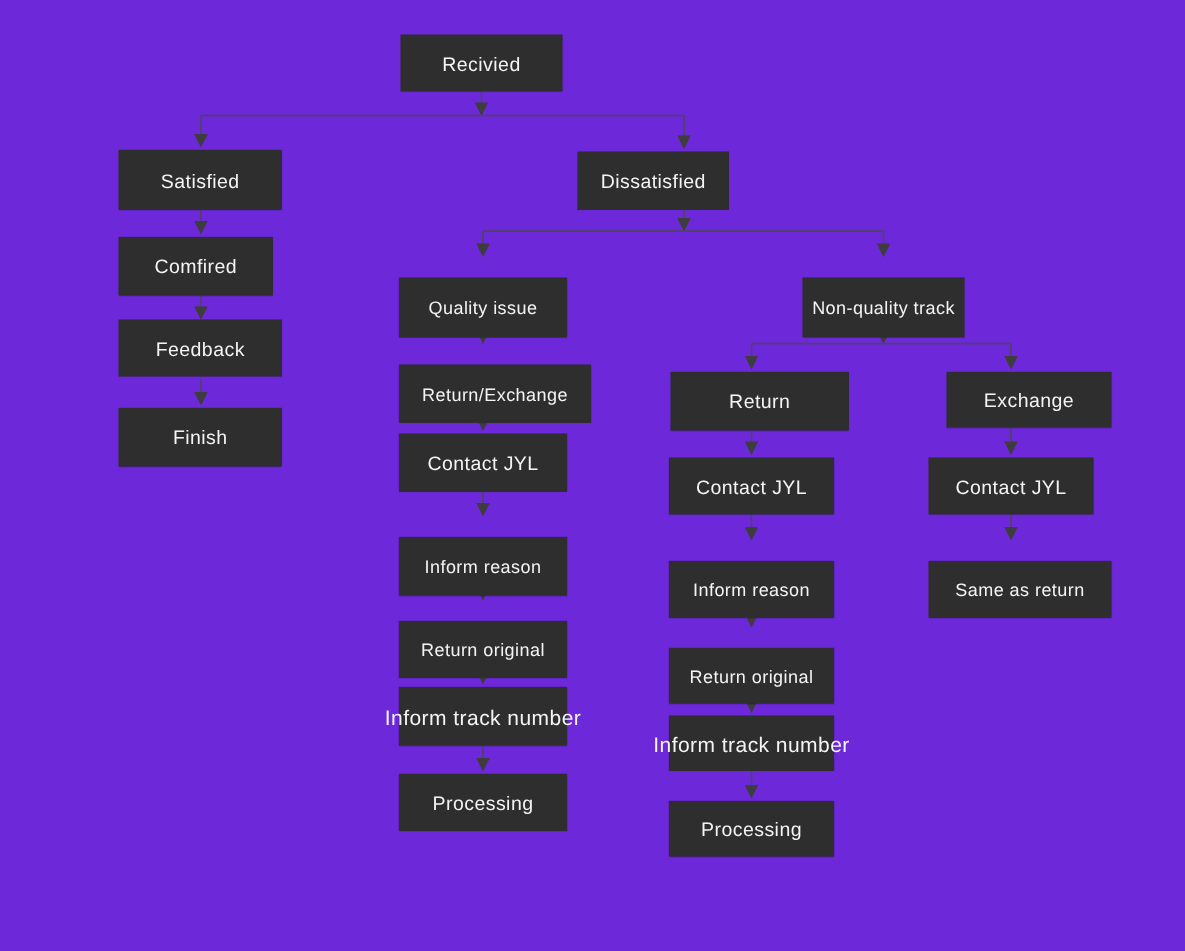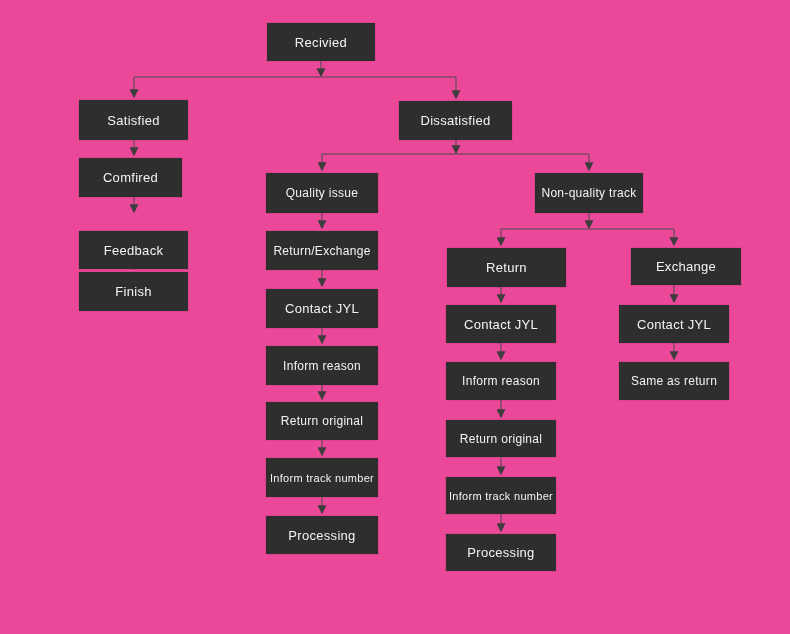--- a/index.html
+++ b/index.html
@@ -5,21 +5,21 @@
   html, body {
     margin: 0;
     padding: 0;
     background: #ffffff;
     font-family: "Liberation Sans", sans-serif;
   }
   #canvas {
     position: relative;
     width: 790px;
     height: 634px;
-    background: #ec4899;
+    background: #6d28d9;
     overflow: hidden;
   }
   #connectors {
     position: absolute;
     left: 0;
     top: 0;
     width: 790px;
     height: 634px;
     pointer-events: none;
   }
@@ -30,22 +30,22 @@
     display: flex;
     align-items: center;
     justify-content: center;
     text-align: center;
     font-size: 13px;
     letter-spacing: 0.3px;
     box-sizing: border-box;
     white-space: nowrap;
     box-shadow: 0 0 1px rgba(0,0,0,0.4);
   }
-  .fs12 { font-size: 12px; }
-  .fs11 { font-size: 11px; }
+  .fs12 { font-size: 12px; margin-top: 12px; }
+  .fs11 { font-size: 14px; }
 </style>
 </head>
 <body>
 
 <div id="canvas">
 
   <svg id="connectors" viewBox="0 0 790 634" xmlns="http://www.w3.org/2000/svg">
     <defs>
       <marker id="ah" viewBox="0 0 10 10" refX="8.5" refY="5" markerWidth="10" markerHeight="9" markerUnits="userSpaceOnUse" orient="auto">
         <path d="M0,0 L10,5 L0,10 z" fill="#3d3d3d"></path>
@@ -87,39 +87,39 @@
 
       <line x1="674" y1="285" x2="674" y2="302" marker-end="url(#ah)"></line>
       <line x1="674" y1="343" x2="674" y2="359" marker-end="url(#ah)"></line>
     </g>
   </svg>
 
   <div class="node" style="left:267px;top:23px;width:108px;height:38px">Recivied</div>
 
   <div class="node" style="left:79px;top:100px;width:109px;height:40px">Satisfied</div>
   <div class="node" style="left:79px;top:158px;width:103px;height:39px">Comfired</div>
-  <div class="node" style="left:79px;top:231px;width:109px;height:38px">Feedback</div>
+  <div class="node" style="left:79px;top:213px;width:109px;height:38px">Feedback</div>
   <div class="node" style="left:79px;top:272px;width:109px;height:39px">Finish</div>
 
-  <div class="node" style="left:399px;top:101px;width:113px;height:39px">Dissatisfied</div>
+  <div class="node" style="left:385px;top:101px;width:101px;height:39px">Dissatisfied</div>
 
   <div class="node fs12" style="left:266px;top:173px;width:112px;height:40px">Quality issue</div>
-  <div class="node fs12" style="left:266px;top:231px;width:112px;height:39px">Return/Exchange</div>
+  <div class="node fs12" style="left:266px;top:231px;width:128px;height:39px">Return/Exchange</div>
   <div class="node" style="left:266px;top:289px;width:112px;height:39px">Contact JYL</div>
   <div class="node fs12" style="left:266px;top:346px;width:112px;height:39px">Inform reason</div>
   <div class="node fs12" style="left:266px;top:402px;width:112px;height:38px">Return original</div>
   <div class="node fs11" style="left:266px;top:458px;width:112px;height:39px">Inform track number</div>
   <div class="node" style="left:266px;top:516px;width:112px;height:38px">Processing</div>
 
   <div class="node fs12" style="left:535px;top:173px;width:108px;height:40px">Non-quality track</div>
 
   <div class="node" style="left:447px;top:248px;width:119px;height:39px">Return</div>
   <div class="node" style="left:446px;top:305px;width:110px;height:38px">Contact JYL</div>
   <div class="node fs12" style="left:446px;top:362px;width:110px;height:38px">Inform reason</div>
   <div class="node fs12" style="left:446px;top:420px;width:110px;height:37px">Return original</div>
   <div class="node fs11" style="left:446px;top:477px;width:110px;height:37px">Inform track number</div>
   <div class="node" style="left:446px;top:534px;width:110px;height:37px">Processing</div>
 
   <div class="node" style="left:631px;top:248px;width:110px;height:37px">Exchange</div>
   <div class="node" style="left:619px;top:305px;width:110px;height:38px">Contact JYL</div>
-  <div class="node fs12" style="left:619px;top:362px;width:110px;height:38px">Same as return</div>
+  <div class="node fs12" style="left:619px;top:362px;width:122px;height:38px">Same as return</div>
 
 </div>
 
 </body></html>

